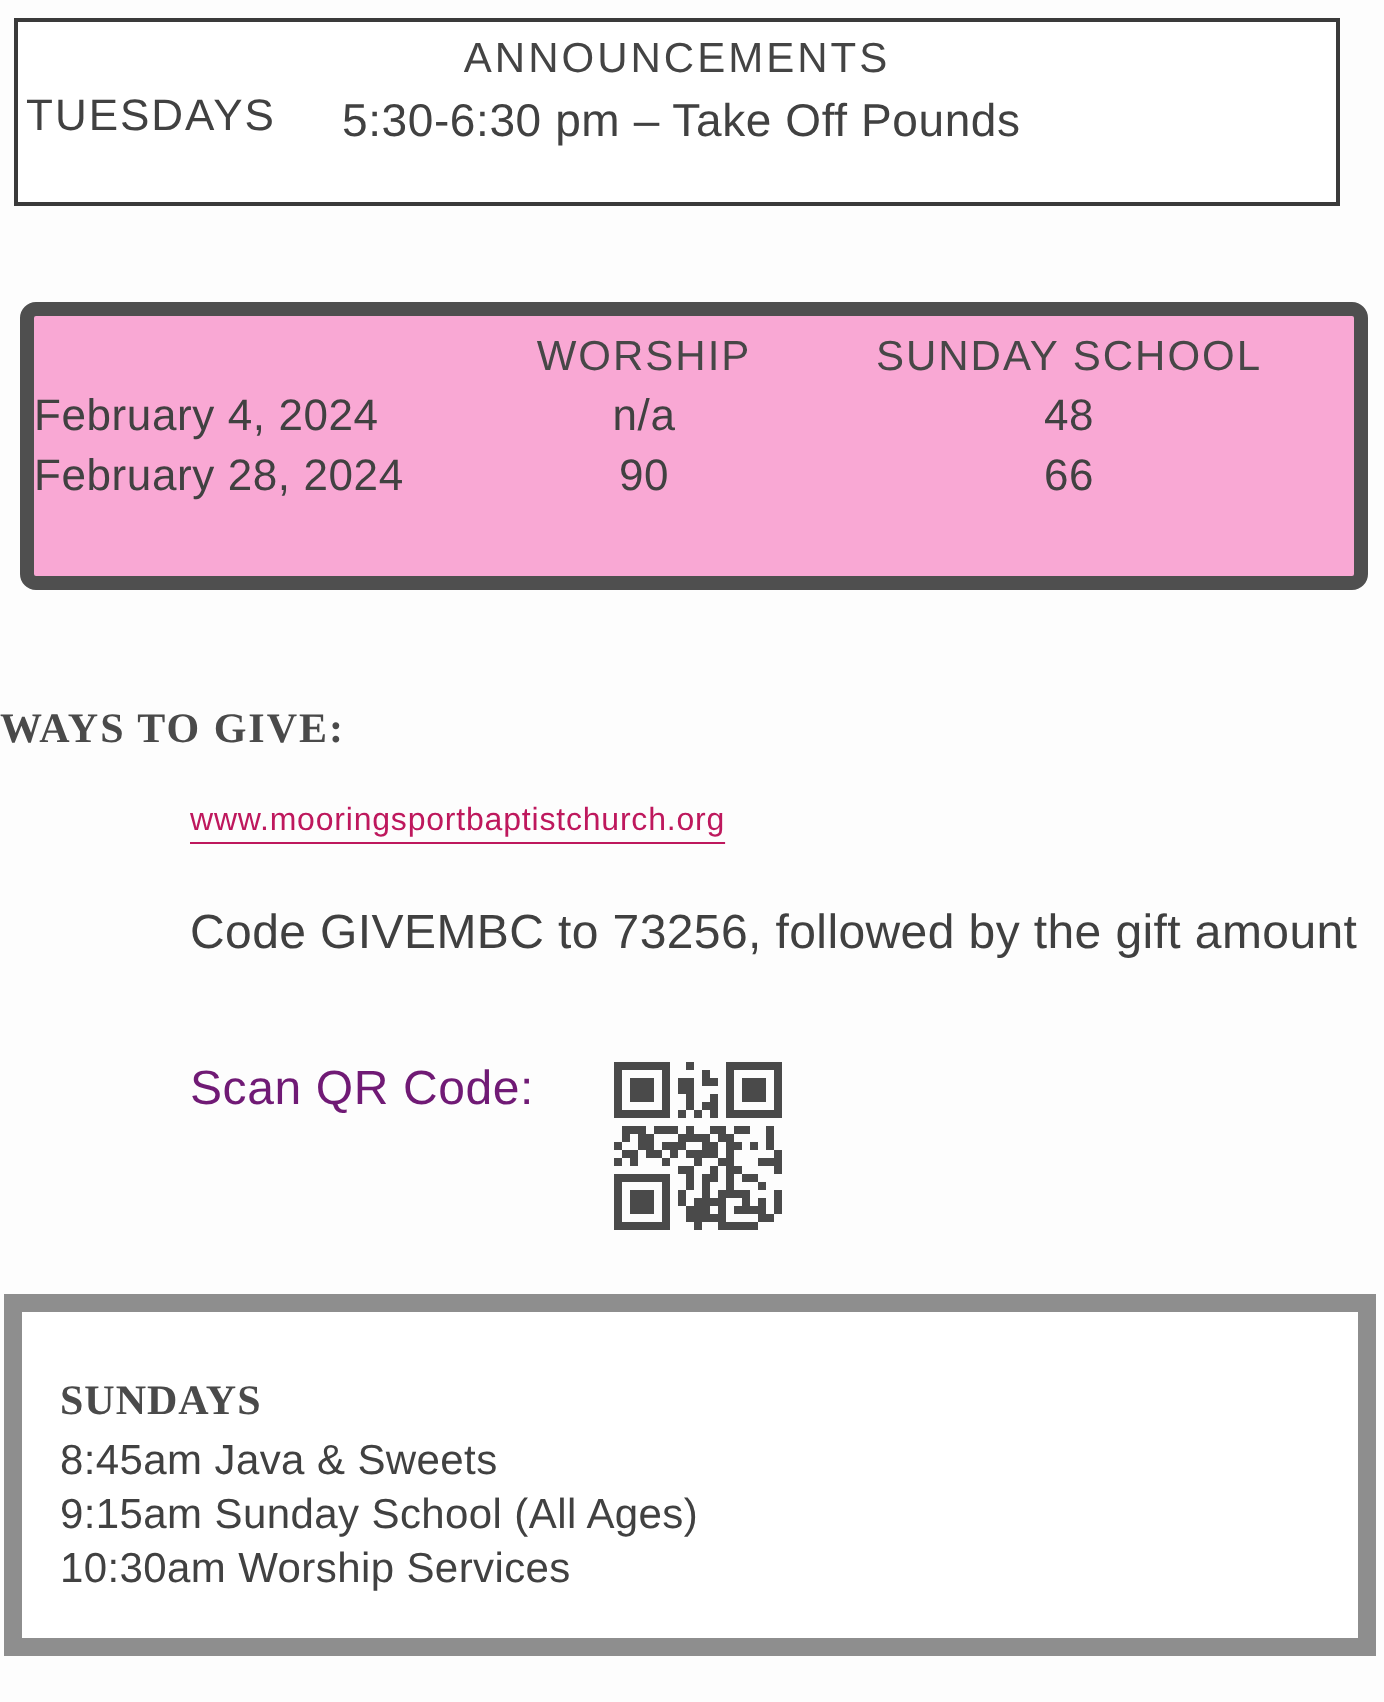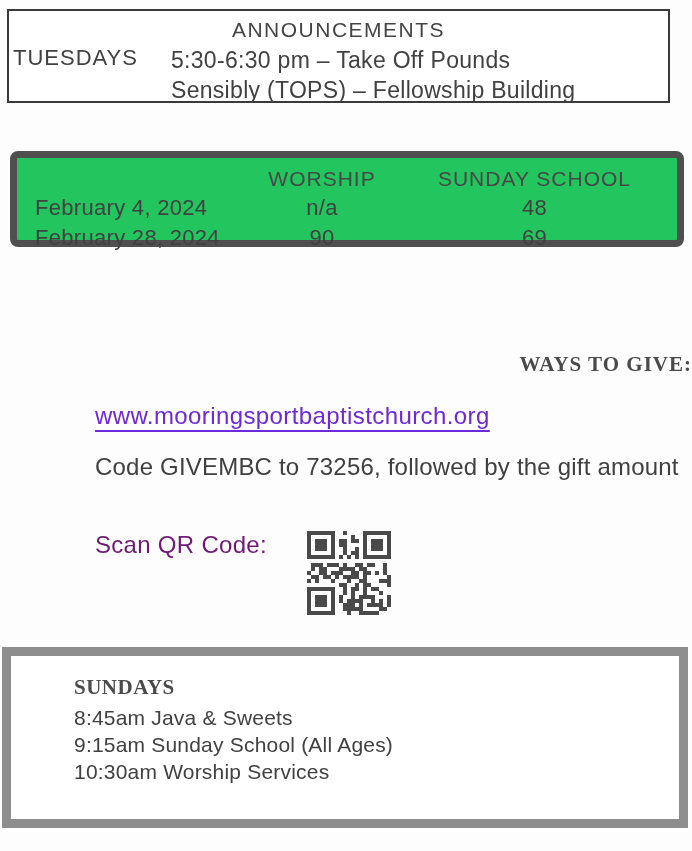--- a/index.html
+++ b/index.html
@@ -23,96 +23,95 @@
     margin-top:7px;color:#444444;
   }
   .ann-row{display:flex;margin-top:3px;}
   .ann-day{
     margin-left:4px;width:158px;font-size:22px;letter-spacing:1px;flex:0 0 auto;
   }
   .ann-lines{font-size:23px;line-height:30px;letter-spacing:0.3px;}
 
   
   .att-box{
-    position:absolute;left:10px;top:151px;width:674px;height:96px;
-    border:7px solid #4f4f4f;border-radius:8px;background:#22c55e;box-sizing:border-box;
+    position:absolute;left:10px;top:151px;width:674px;height:144px;
+    border:7px solid #4f4f4f;border-radius:8px;background:#f9a8d4;box-sizing:border-box;
   }
   .att-grid{
     display:grid;grid-template-columns:220px 170px 255px;
     margin-top:9px;row-gap:4px;
   }
   .att-cell{font-size:22px;letter-spacing:0.3px;}
   .att-cell.hdr{font-size:21px;letter-spacing:1px;color:#474747;}
   .att-cell.center{text-align:center;}
-  .att-cell.date-col{padding-left:18px;}
+  .att-cell.date-col{}
 
   
   .wtg-heading{
-    position:absolute;left:0;top:352px;width:692px;text-align:right;
+    position:absolute;left:0;top:352px;width:692px;text-align:left;
     font-family:"Liberation Serif",serif;font-weight:bold;font-size:21px;
     letter-spacing:1px;color:#4a4a4a;
   }
   .website{
-    position:absolute;left:95px;top:402px;font-size:24px;letter-spacing:0.4px;
-    text-decoration:underline;text-underline-offset:6px;color:#6d28d9;
+    position:absolute;left:95px;top:402px;font-size:16px;letter-spacing:0.4px;
+    text-decoration:underline;text-underline-offset:6px;color:#be185d;
   }
   .give-text{
     position:absolute;left:95px;top:452px;width:590px;
     font-size:24px;line-height:29px;letter-spacing:0.2px;color:#404040;
   }
   .qr-label{
     position:absolute;left:95px;top:531px;font-size:24px;letter-spacing:0.3px;color:#701a75;
   }
   .qr{position:absolute;left:307px;top:531px;width:84px;height:84px;}
 
   
   .sched-box{
     position:absolute;left:2px;top:647px;width:686px;height:181px;
     border:9px solid #8e8e8e;background:#ffffff;box-sizing:border-box;
   }
   .sched-col{position:absolute;}
-  .col-sundays{left:19px;top:19px;margin-left:44px;}
+  .col-sundays{left:19px;top:32px;}
   .col-wednesdays{left:351px;top:12px;width:316px;}
   .sched-heading{
     font-family:"Liberation Serif",serif;font-weight:bold;font-size:21px;
     letter-spacing:0.5px;color:#4a4a4a;margin-bottom:4px;
   }
   .col-wednesdays .sched-heading{margin-bottom:7px;}
   .sched-item{font-size:21px;line-height:27px;letter-spacing:0.2px;color:#414141;}
   .sched-item.wrap-center{text-align:center;}
 </style>
 </head>
 <body>
 
 <div class="page">
 
   <section class="ann-box">
     <div class="ann-title">ANNOUNCEMENTS</div>
     <div class="ann-row">
       <div class="ann-day">TUESDAYS</div>
       <div class="ann-lines">
         <div>5:30-6:30 pm – Take Off Pounds</div>
-        <div>Sensibly (TOPS) – Fellowship Building</div>
       </div>
     </div>
   </section>
 
   <section class="att-box">
     <div class="att-grid">
       <div class="att-cell hdr date-col"></div>
       <div class="att-cell hdr center">WORSHIP</div>
       <div class="att-cell hdr center">SUNDAY SCHOOL</div>
 
       <div class="att-cell date-col">February 4, 2024</div>
       <div class="att-cell center">n/a</div>
       <div class="att-cell center">48</div>
 
       <div class="att-cell date-col">February 28, 2024</div>
       <div class="att-cell center">90</div>
-      <div class="att-cell center">69</div>
+      <div class="att-cell center">66</div>
     </div>
   </section>
 
   <div class="wtg-heading">WAYS TO GIVE:</div>
 
   <div class="website">www.mooringsportbaptistchurch.org</div>
 
   <div class="give-text">Code GIVEMBC to 73256, followed by the gift amount</div>
 
   <div class="qr-label">Scan QR Code:</div>

